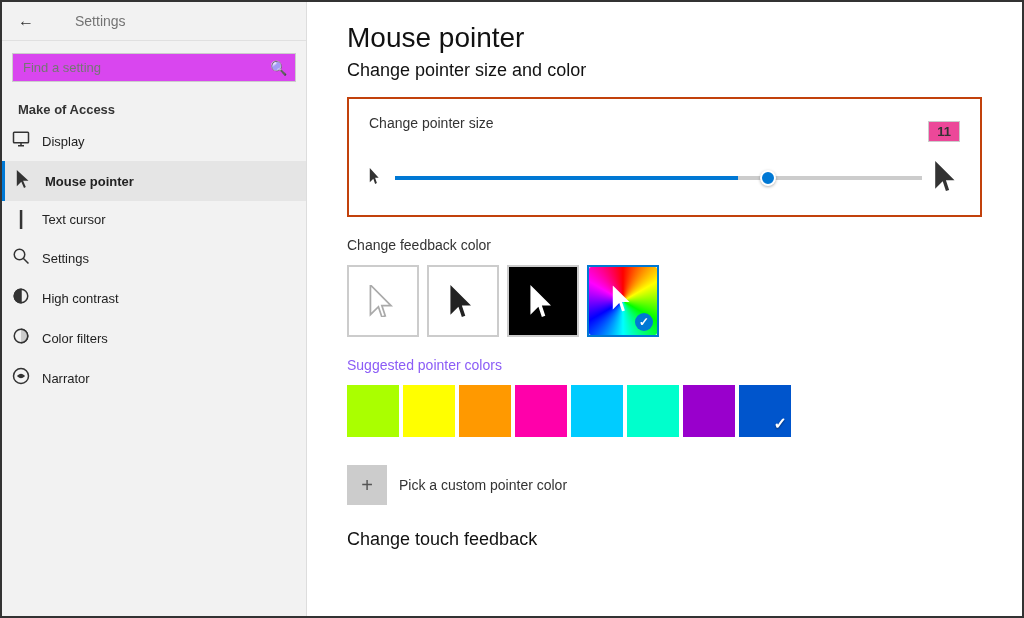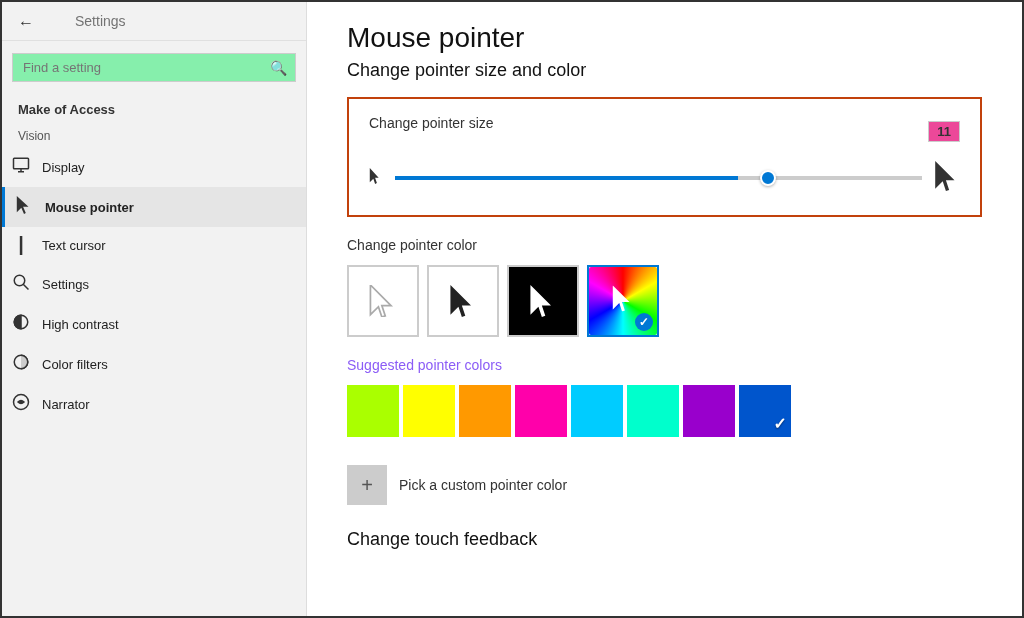--- a/index.html
+++ b/index.html
@@ -49,21 +49,21 @@
 
     .search-box {
       margin: 12px 10px;
       position: relative;
     }
 
     .search-input {
       width: 100%;
       padding: 6px 32px 6px 10px;
       border: 1px solid #ccc;
-      background: #86efac;
+      background: #d946ef;
       font-size: 13px;
       color: #333;
       outline: none;
     }
 
     .search-icon-wrap {
       position: absolute;
       right: 8px;
       top: 50%;
       transform: translateY(-50%);
@@ -294,21 +294,20 @@
     <span class="settings-title">Settings</span>
   </div>
 
   <div class="search-box">
     <input class="search-input" type="text" placeholder="Find a setting" style="">
     <span class="search-icon-wrap">🔍</span>
   </div>
 
   <div class="ease-of-access-label">Make of Access</div>
 
-  <div class="section-label">Vision</div>
 
   <div class="nav-item">
     <span class="nav-icon">
       <svg width="18" height="18" viewBox="0 0 24 24" fill="none" stroke="#333" stroke-width="2">
           <rect x="2" y="3" width="20" height="14" rx="1"></rect>
           <line x1="8" y1="21" x2="16" y2="21"></line>
           <line x1="12" y1="17" x2="12" y2="21"></line>
         </svg>
     </span>
     <span>Display</span>
@@ -387,21 +386,21 @@
       </span>
       <input type="range" min="1" max="15" value="11" style="flex: 1 1 0%;">
       <span style="color:#333;">
         <svg width="26" height="30" viewBox="0 0 22 28">
             <path d="M0 0 L0 26 L7 19 L10 28 L13 27 L10 18 L18 18 Z" fill="#333"></path>
           </svg>
       </span>
     </div>
   </div>
 
-  <p class="pointer-color-label">Change pointer color</p>
+  <p class="pointer-color-label">Change feedback color</p>
 
   <div class="color-options">
 
     <div class="color-option">
       <svg width="28" height="32" viewBox="0 0 22 28">
           <path d="M0 0 L0 26 L7 19 L10 28 L13 27 L10 18 L18 18 Z" fill="white" stroke="#aaa" stroke-width="1.5"></path>
         </svg>
     </div>
 
     <div class="color-option">

